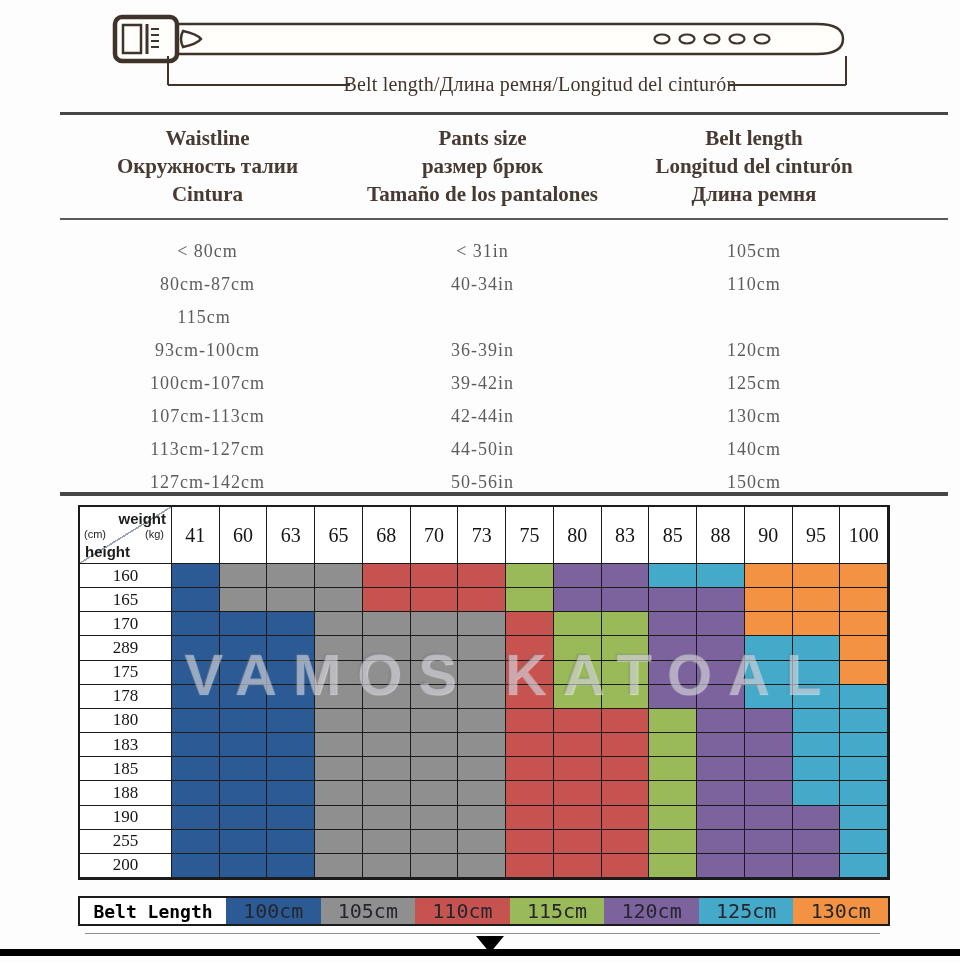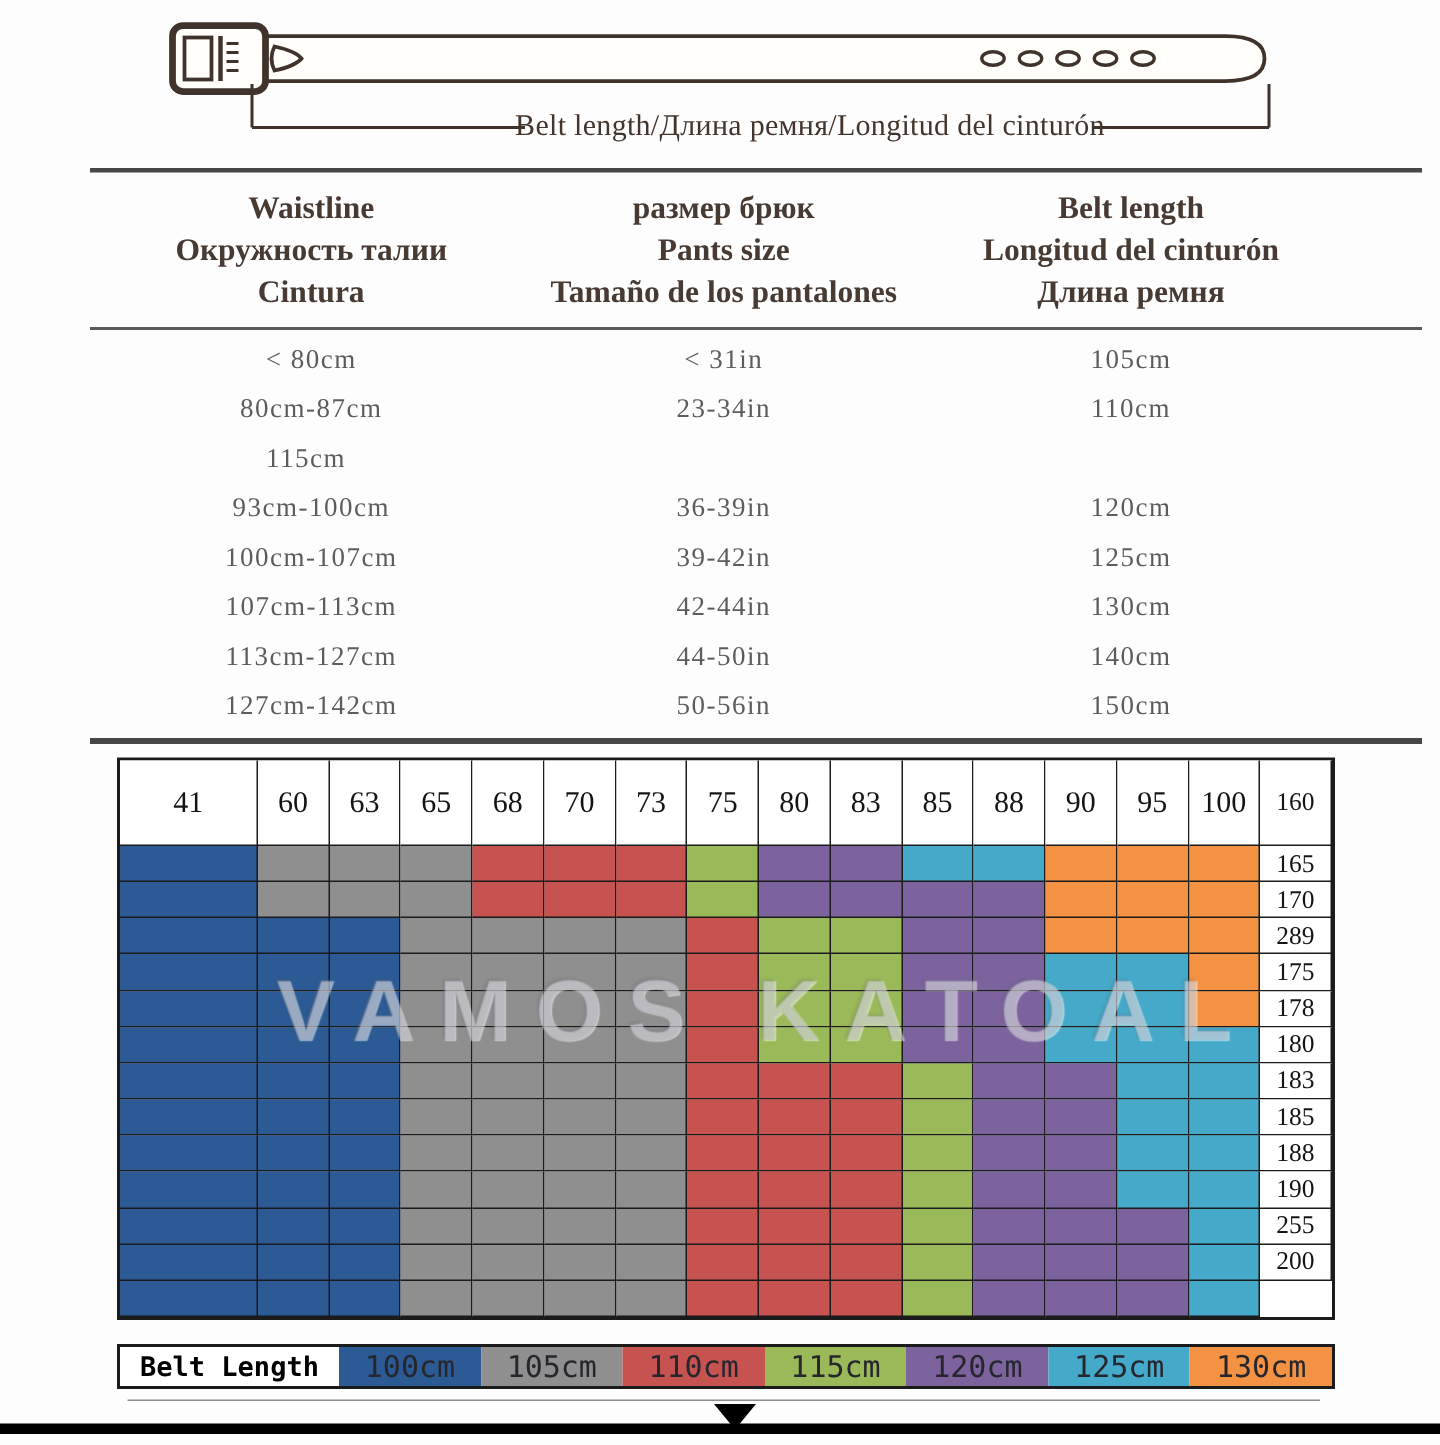--- a/index.html
+++ b/index.html
@@ -20,21 +20,21 @@
 
   
   .rule{position:absolute;left:60px;width:888px;background:#474747;}
 
   
   .cols{position:absolute;left:60px;width:888px;display:flex;}
   .col-0{width:295px;}
   .col-1{width:255px;}
   .col-2{width:288px;}
   .hdr-col{text-align:center;color:#473a33;font-size:21px;line-height:28px;font-weight:600;}
-  .body-row{display:flex;height:33px;align-items:flex-start;}
+  .body-row{display:flex;height:33px;align-items:flex-end;}
   .body-cell{text-align:center;color:#5c5c5c;font-size:18px;letter-spacing:1px;}
 
   
   #grid{
     position:absolute;left:78px;top:505px;width:812px;height:375px;
     display:grid;
     grid-template-columns:92px repeat(15, 1fr);
     grid-template-rows:57px repeat(13, 1fr);
     border:2px solid #1b1b1b;
     box-sizing:border-box;
@@ -128,40 +128,40 @@
 <div class="rule" style="top:218px;height:2px;background:#5a5a5a;"></div>
 <div class="rule" style="top:492px;height:4px;"></div>
 
 <div class="cols" style="top:124px;">
   <div class="hdr-col col-0">
     <div>Waistline</div>
     <div>Окружность талии</div>
     <div>Cintura</div>
   </div>
   <div class="hdr-col col-1">
+    <div>Pants size</div>
     <div>размер брюк</div>
-    <div>Pants size</div>
     <div>Tamaño de los pantalones</div>
   </div>
   <div class="hdr-col col-2">
     <div>Belt length</div>
     <div>Longitud del cinturón</div>
     <div>Длина ремня</div>
   </div>
 </div>
 
 <div id="size-body" style="position:absolute;left:60px;top:229px;width:888px;">
     <div class="body-row">
       <div class="body-cell col-0">&lt; 80cm</div>
       <div class="body-cell col-1">&lt; 31in</div>
       <div class="body-cell col-2">105cm</div>
     </div>
     <div class="body-row">
       <div class="body-cell col-0">80cm-87cm</div>
-      <div class="body-cell col-1">23-34in</div>
+      <div class="body-cell col-1">40-34in</div>
       <div class="body-cell col-2">110cm</div>
     </div>
     <div class="body-row">
       <div class="body-cell col-2">115cm</div>
     </div>
     <div class="body-row">
       <div class="body-cell col-0">93cm-100cm</div>
       <div class="body-cell col-1">36-39in</div>
       <div class="body-cell col-2">120cm</div>
     </div>
@@ -181,20 +181,26 @@
       <div class="body-cell col-2">140cm</div>
     </div>
     <div class="body-row">
       <div class="body-cell col-0">127cm-142cm</div>
       <div class="body-cell col-1">50-56in</div>
       <div class="body-cell col-2">150cm</div>
     </div>
   </div>
 
 <div id="grid">
+  <div class="g-corner">
+    <span class="gc-weight">weight</span>
+    <span class="gc-kg">(kg)</span>
+    <span class="gc-cm">(cm)</span>
+    <span class="gc-height">height</span>
+  </div>
 
 <div class="g-head">41</div>
     <div class="g-head">60</div>
     <div class="g-head">63</div>
     <div class="g-head">65</div>
     <div class="g-head">68</div>
     <div class="g-head">70</div>
     <div class="g-head">73</div>
     <div class="g-head">75</div>
     <div class="g-head">80</div>

